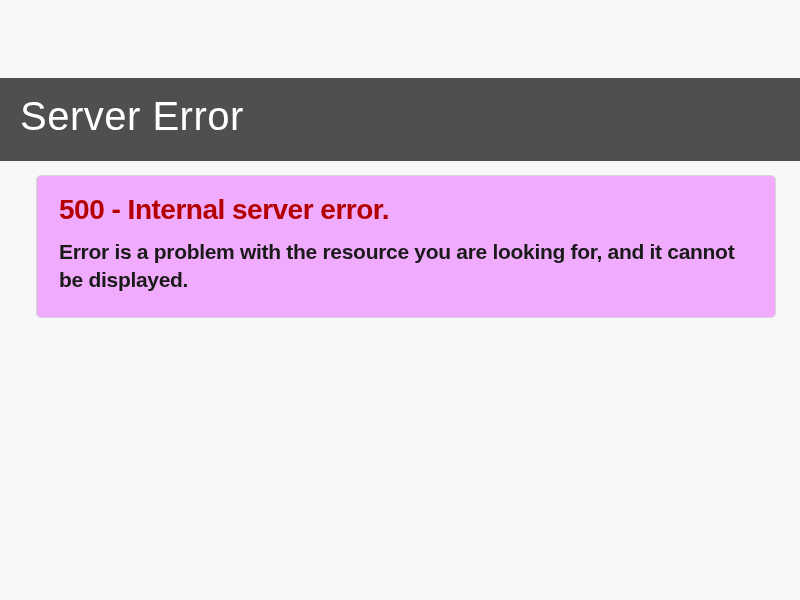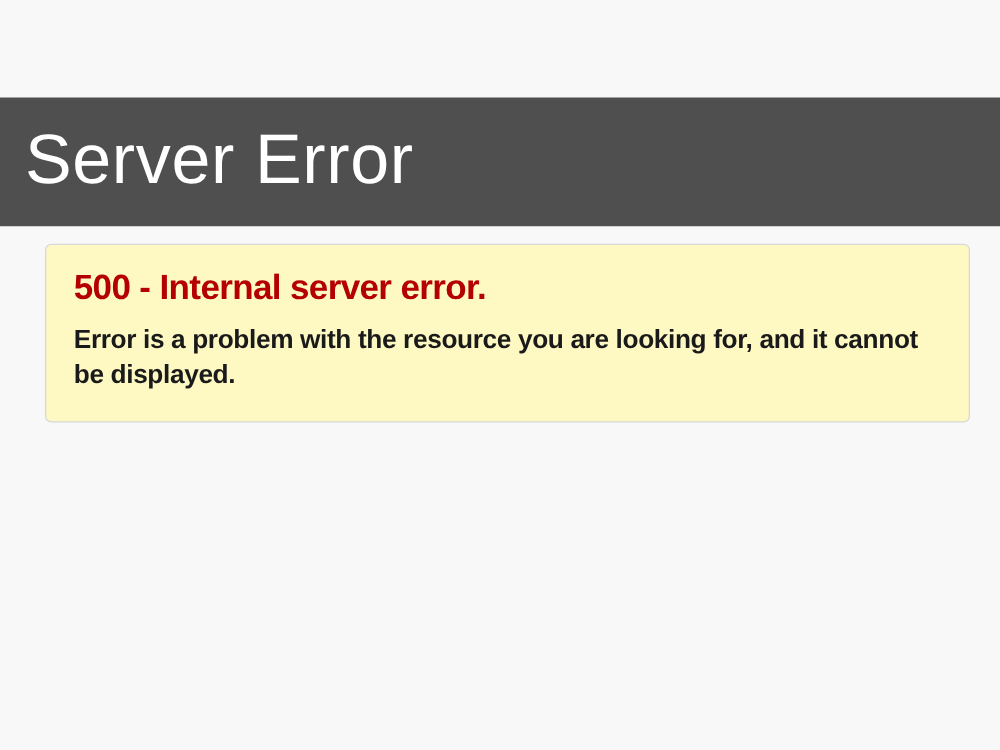--- a/index.html
+++ b/index.html
@@ -17,30 +17,30 @@
     .page {
       width: 800px;
       height: 600px;
       background: #f8f8f8;
       padding-top: 78px;
     }
     .banner {
       background: #4f4f4f;
       color: #ffffff;
       padding: 16px 20px 22px 20px;
-      font-size: 56px;
+      font-size: 40px;
       font-weight: 400;
       font-family: "Trebuchet MS", "Lucida Sans Unicode", "Lucida Grande", sans-serif;
       letter-spacing: 0.5px;
     }
     .content-wrap {
       padding: 14px 24px 0 36px;
     }
     .error-box {
-      background: #fef9c3;
+      background: #f0abfc;
       border: 1px solid #d8d8d8;
       border-radius: 5px;
       padding: 18px 22px 22px 22px;
     }
     .error-title {
       color: #b40000;
       font-size: 28px;
       font-weight: 700;
       font-family: Verdana, Geneva, Tahoma, sans-serif;
       margin-bottom: 12px;

